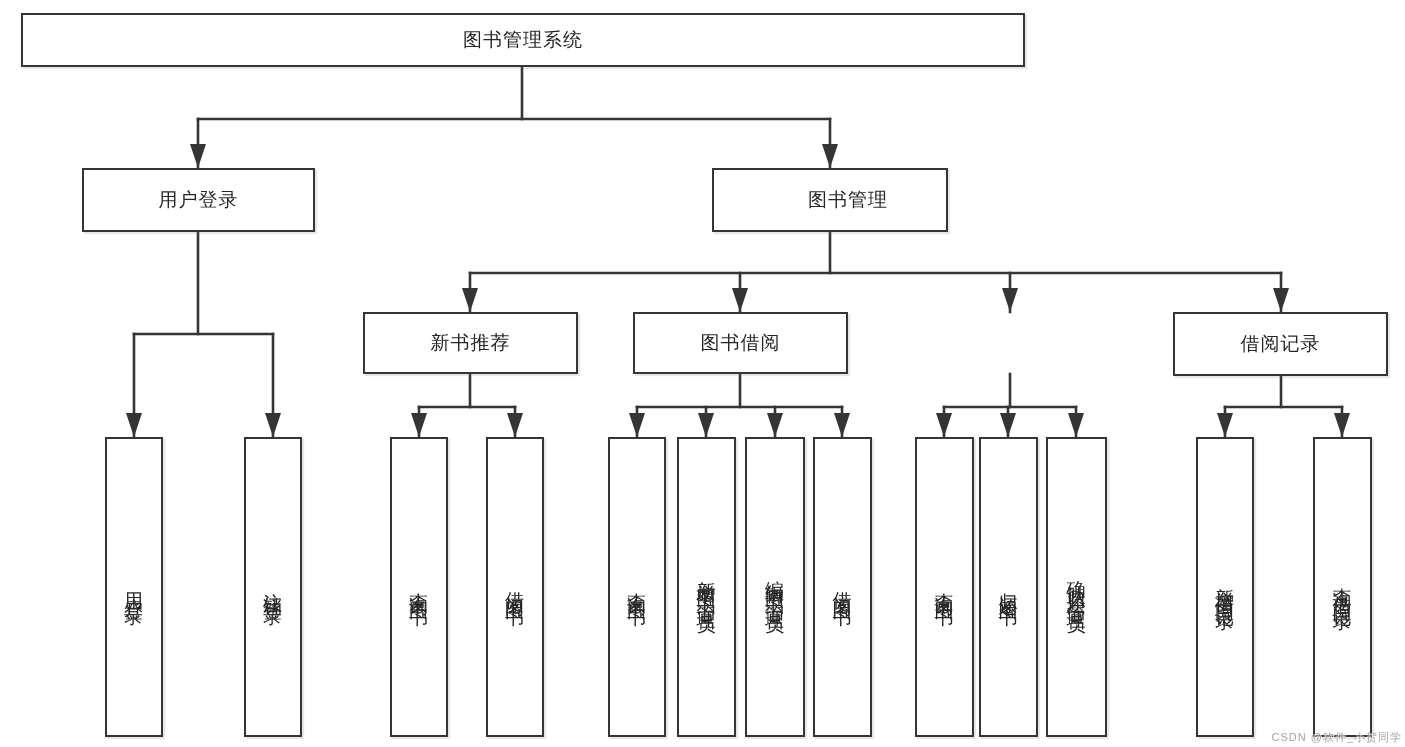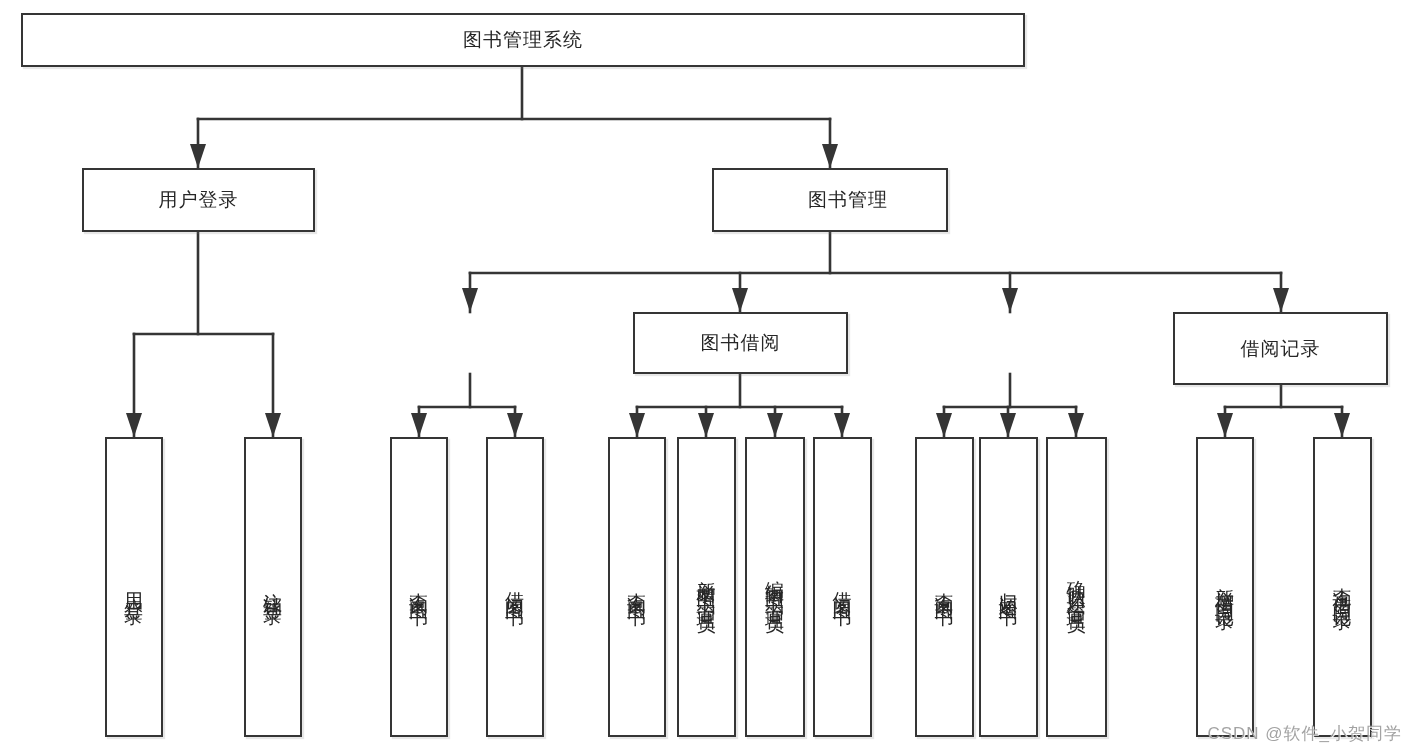--- a/index.html
+++ b/index.html
@@ -44,21 +44,21 @@
     text-orientation: mixed;
     font-size: 19px;
     line-height: 1;
     letter-spacing: 5px;
     white-space: nowrap;
   }
   .watermark {
     position: absolute;
     right: 3px;
     bottom: 2px;
-    font-size: 17px;
+    font-size: 11px;
     letter-spacing: 1px;
     color: var(--watermark, #a3a3a3);
     text-shadow: 1px 1px 0 rgba(255,255,255,0.9);
   }
 </style>
 </head>
 <body>
 
 <div class="canvas">
 
@@ -114,24 +114,27 @@
     <span>图书管理系统</span>
   </div>
 
   <div class="node hbox" style="left:82px; top:168px; width:233px; height:64px;">
     <span>用户登录</span>
   </div>
   <div class="node hbox" style="left:712px; top:168px; width:236px; height:64px;padding-left:36px;">
     <span>图书管理</span>
   </div>
 
+  <div class="node hbox" style="left:363px; top:312px; width:215px; height:62px;">
+    <span>新书推荐</span>
+  </div>
   <div class="node hbox" style="left:633px; top:312px; width:215px; height:62px;text-align:center;">
     <span>图书借阅</span>
   </div>
-  <div class="node hbox" style="left:1173px; top:312px; width:215px; height:73px;">
+  <div class="node hbox" style="left:1173px; top:312px; width:215px; height:64px;">
     <span>借阅记录</span>
   </div>
 
   <div class="node vbox" style="left:105px; top:437px; width:58px; height:300px;">
     <span class="vtext">用户登录</span>
   </div>
   <div class="node vbox" style="left:244px; top:437px; width:58px; height:300px;">
     <span class="vtext">注销登录</span>
   </div>
 

